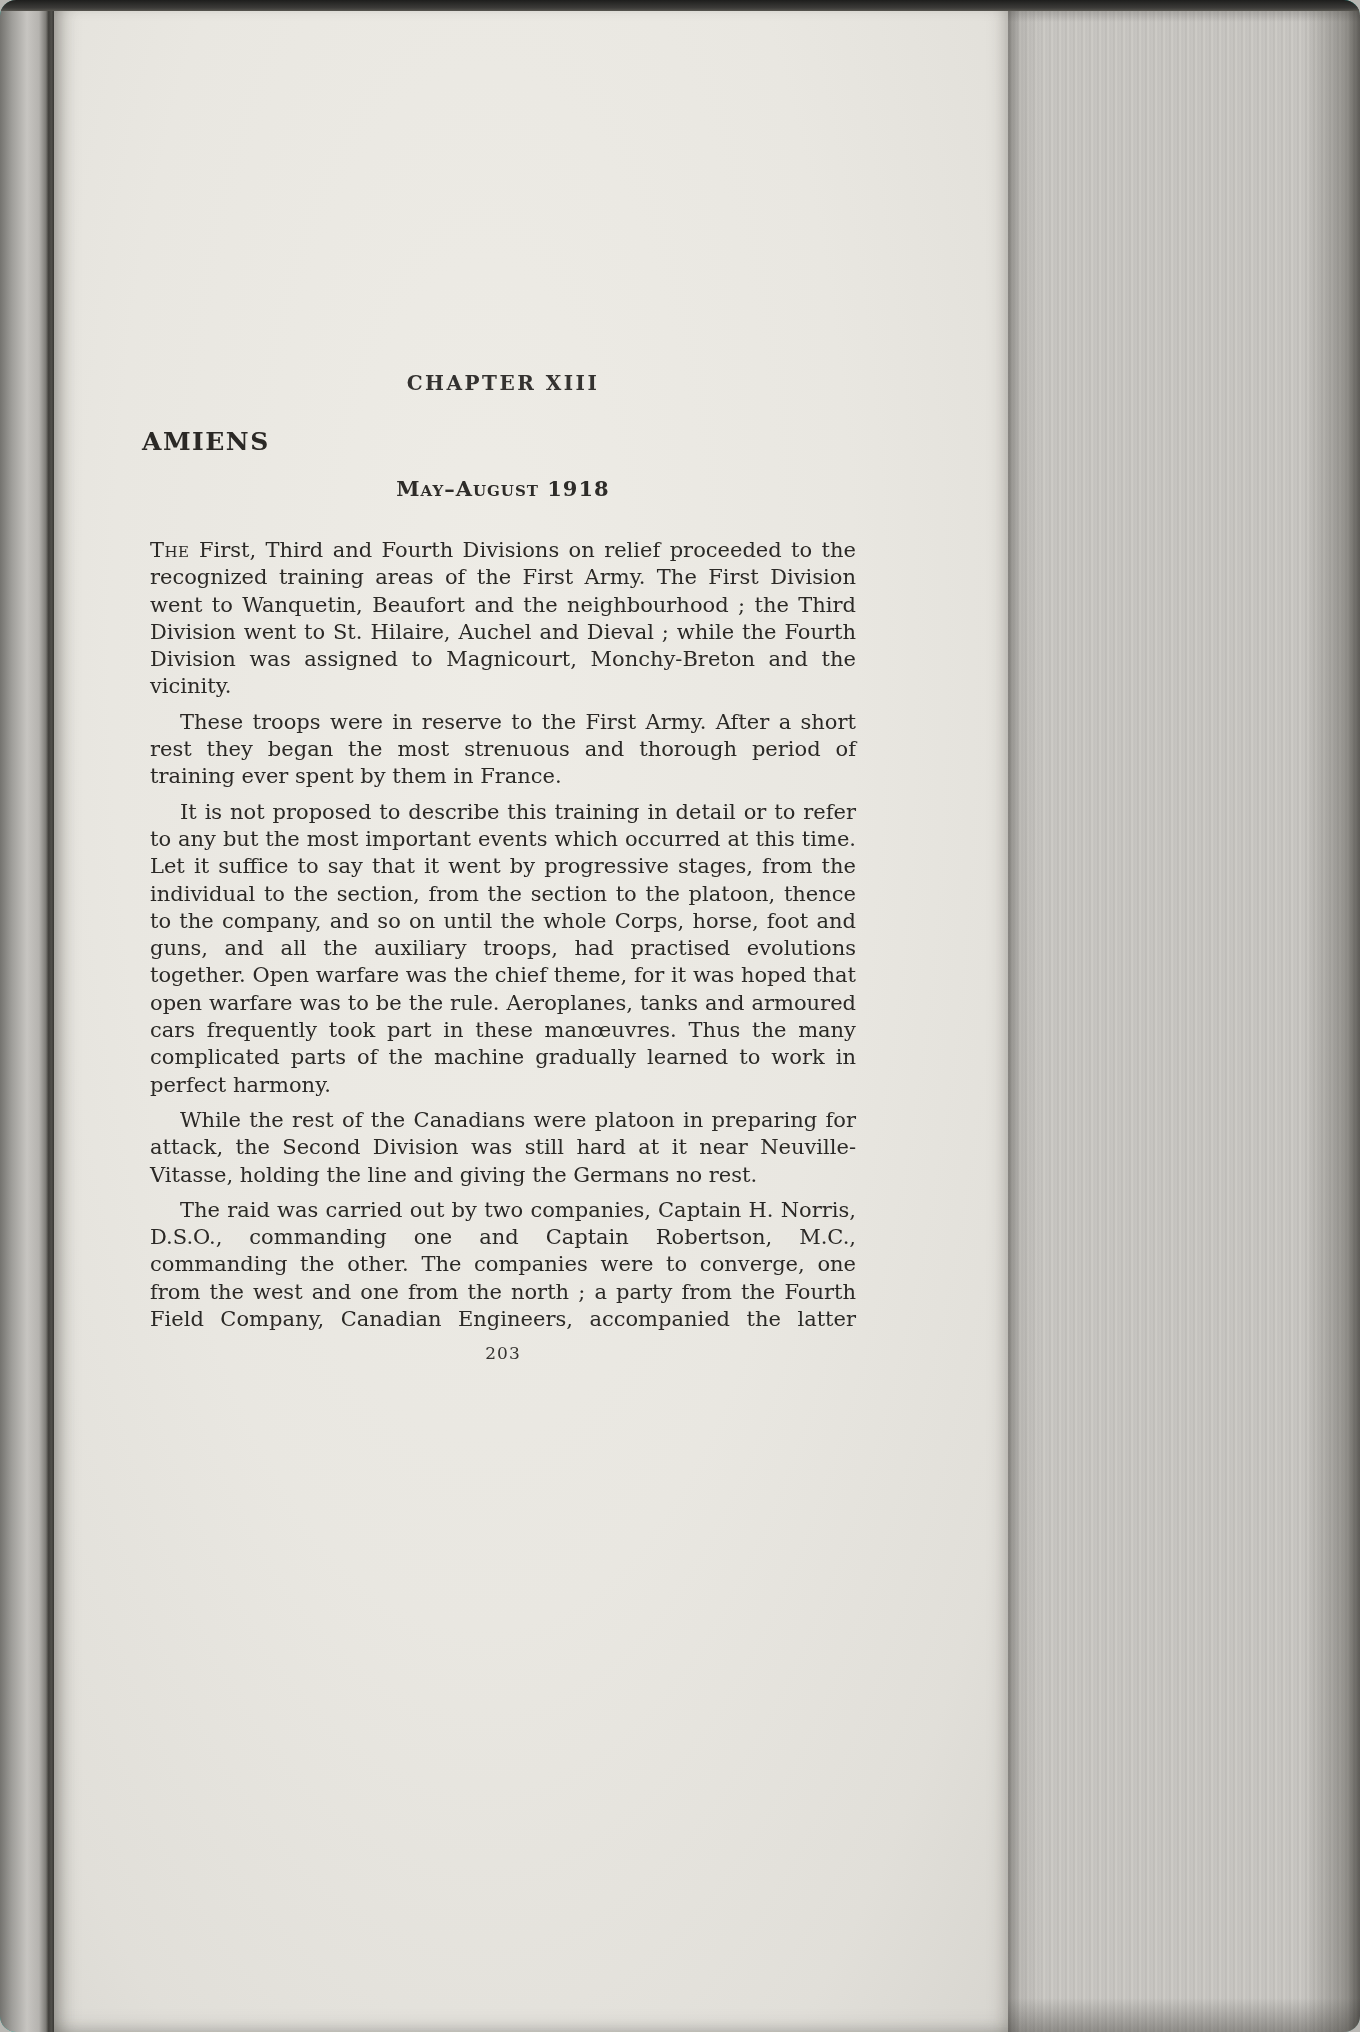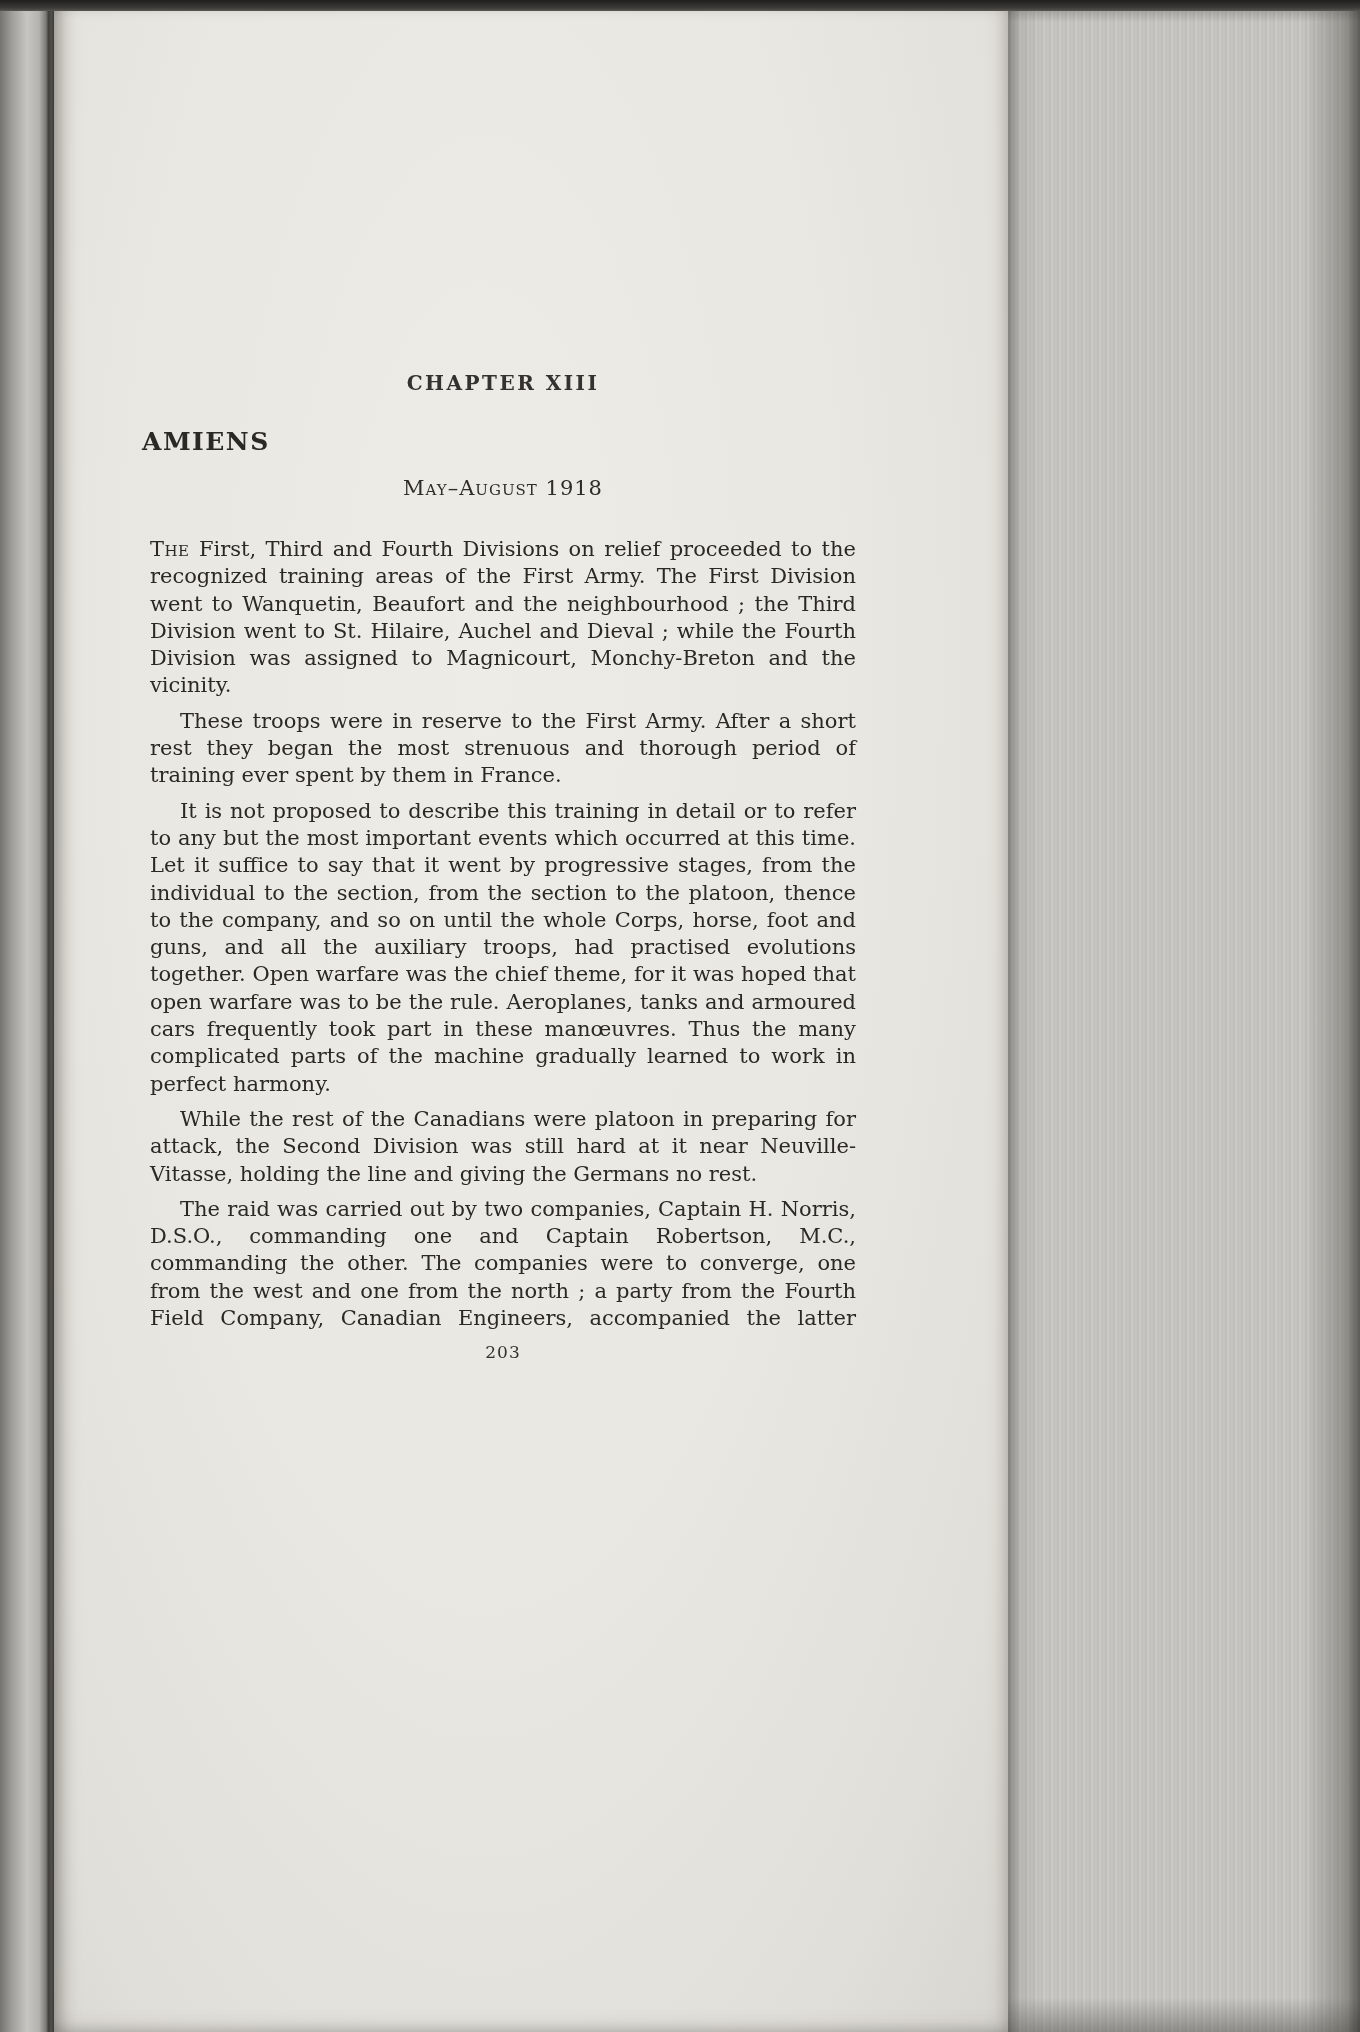--- a/index.html
+++ b/index.html
@@ -4,20 +4,21 @@
 <style>
   html,body{margin:0;padding:0;}
   body{
     width:1360px;height:2032px;
     background:#b9b7b3;
     font-family:"DejaVu Serif", serif;
   }
   .scan-root{
     position:relative;width:1360px;height:2032px;overflow:hidden;
     background:#14b8a6;
+    border-radius:16px;
   }
   .top-band{
     position:absolute;top:0;left:0;width:100%;height:11px;
     background:linear-gradient(180deg,#1e1e1d,#3b3a38 70%,#57554f);
     z-index:5;
   }
   .left-edge{
     position:absolute;top:0;left:0;width:54px;height:100%;
     background:linear-gradient(90deg,#74736f 0%,#9f9e9a 22%,#c7c5c1 50%,#b5b3af 72%,#55544f 94%,#3a3935 100%);
     z-index:3;
@@ -57,21 +58,21 @@
     font-size:20px;font-weight:bold;letter-spacing:2.5px;
     color:#343230;
   }
   .title{
     margin:32px 0 0;text-align:left;
     font-size:25px;font-weight:bold;letter-spacing:1.5px;
     color:#2b2926;
   }
   .subtitle{
     margin:20px 0 8px;text-align:center;
-    font-size:21px;font-weight:normal;
+    font-size:21px;font-weight:bold;
     font-variant:small-caps;letter-spacing:1px;
     color:#2e2c29;
   }
   .bodytext{
     margin-top:36px;
     font-size:21px;line-height:27.3px;
     text-align:justify;
     color:#2b2926;
   }
   .bodytext p{margin:8px;text-indent:30px;}

